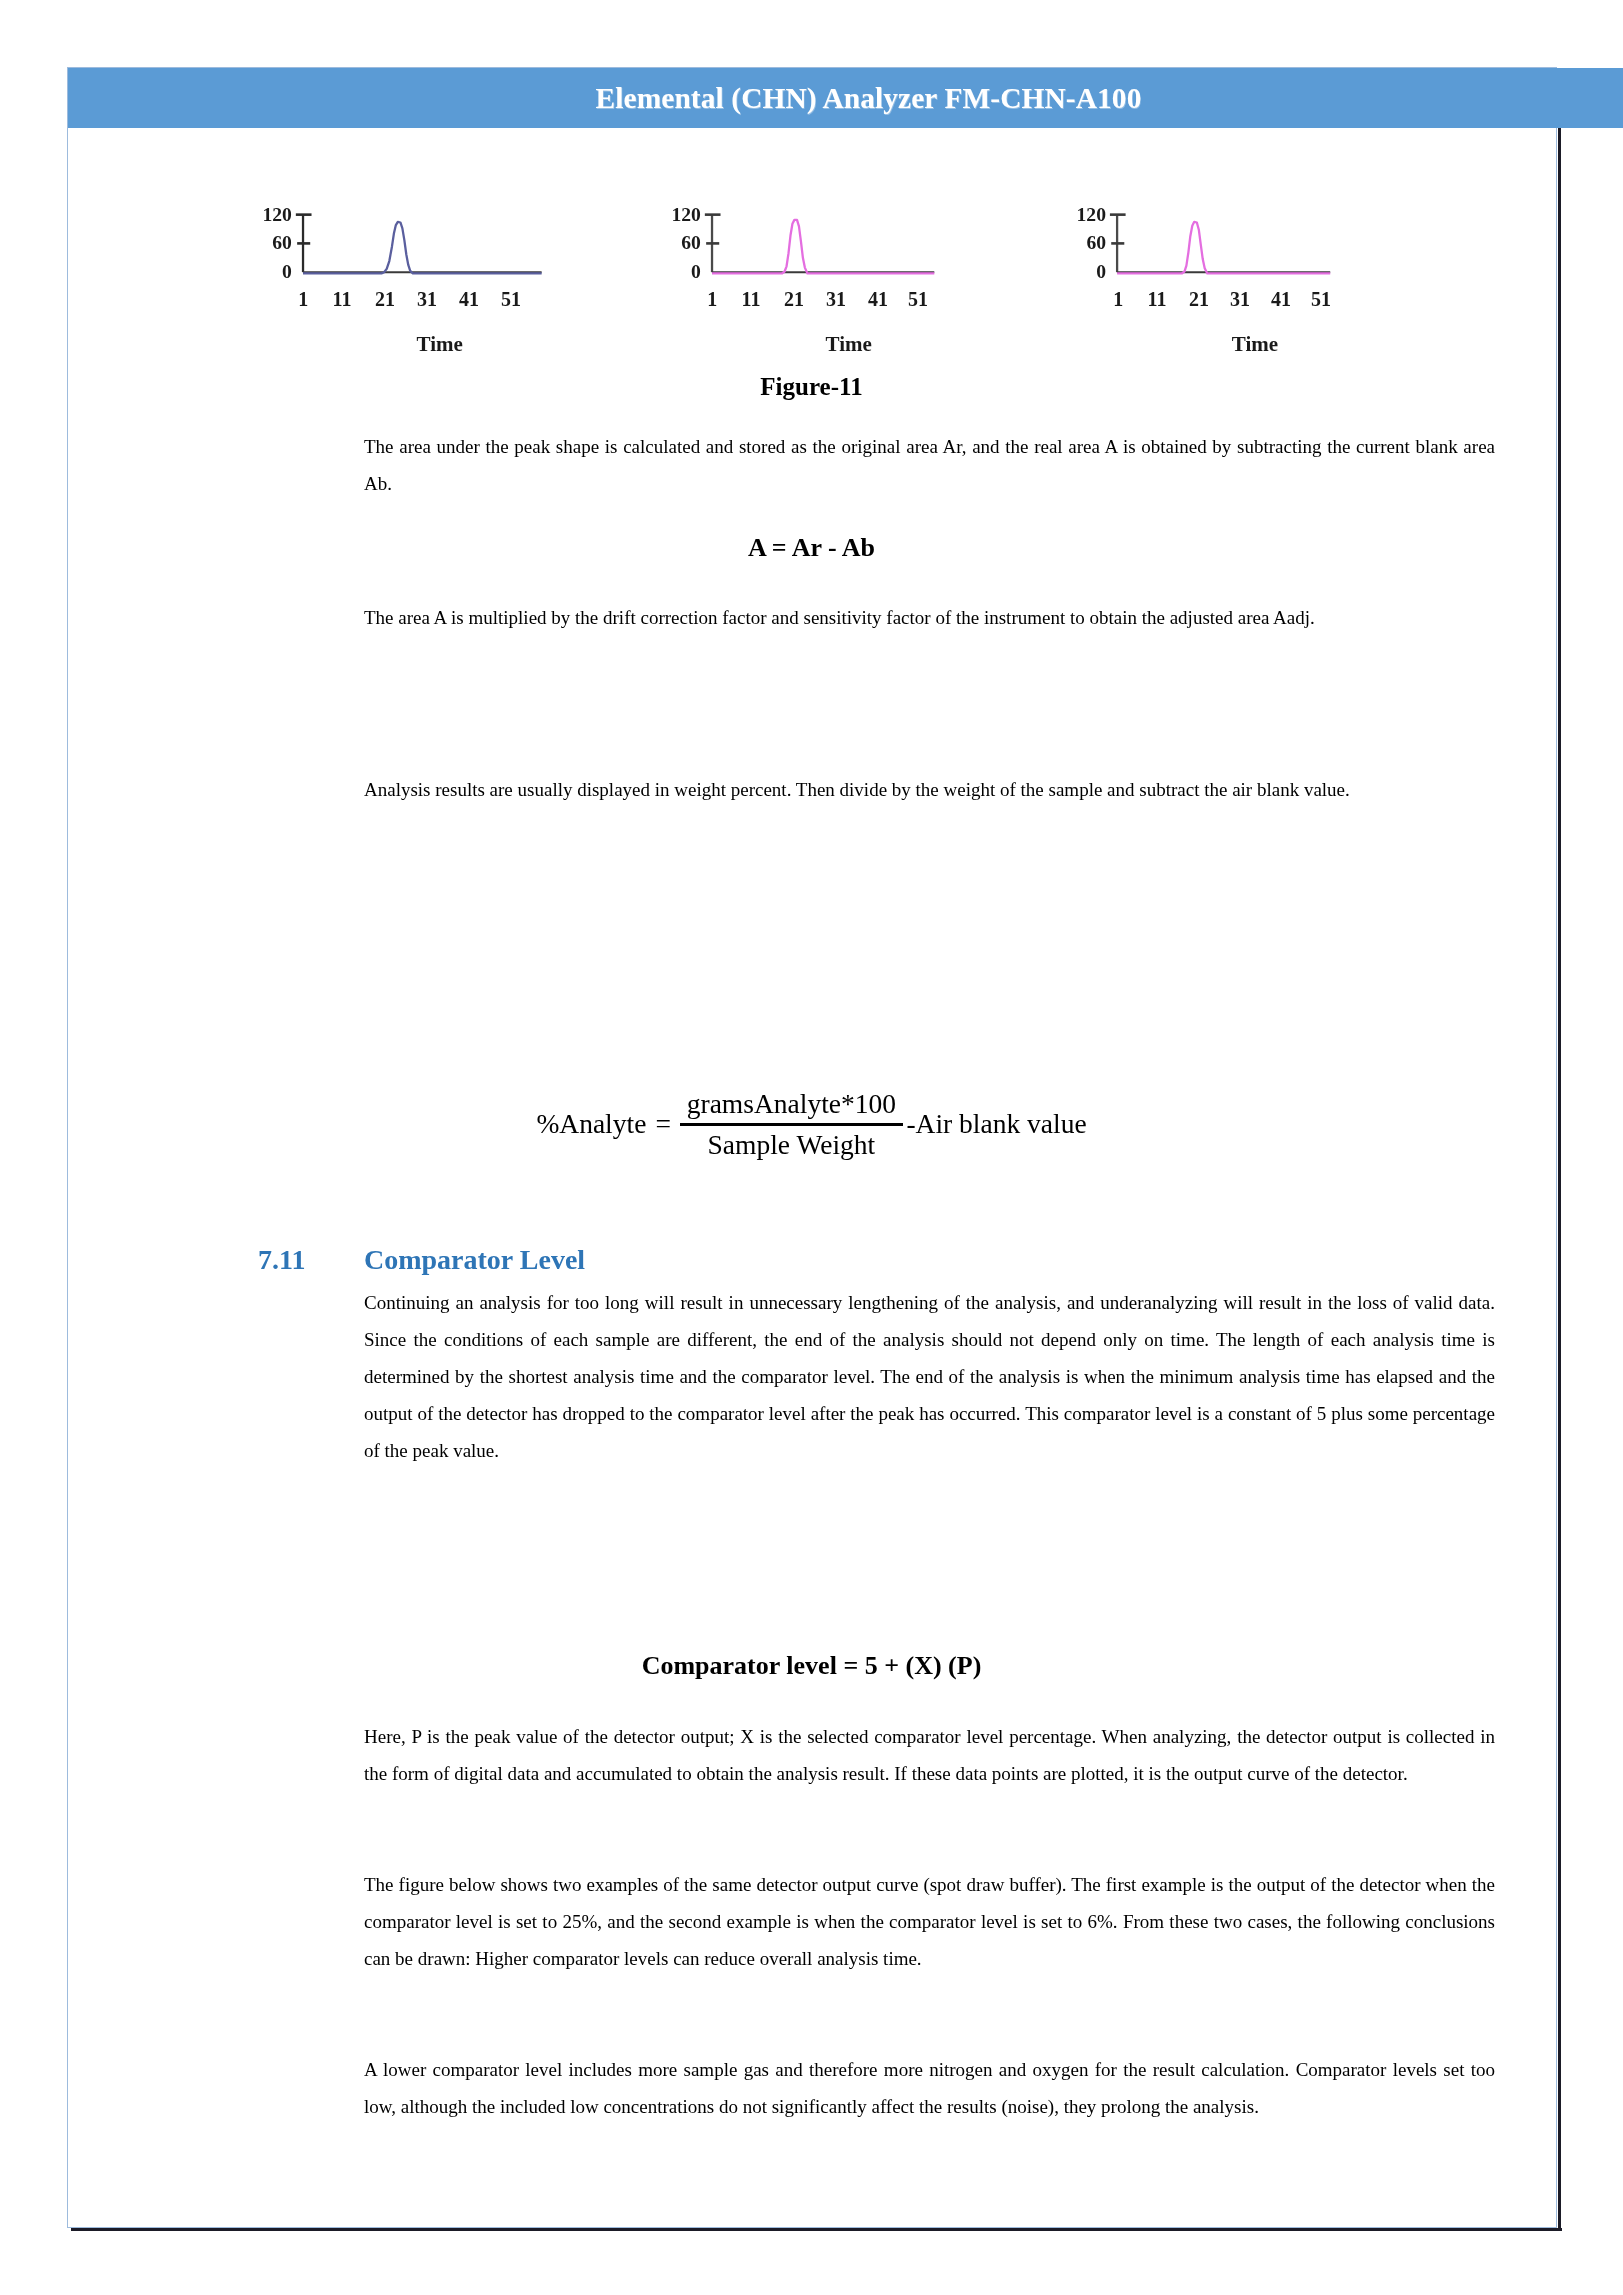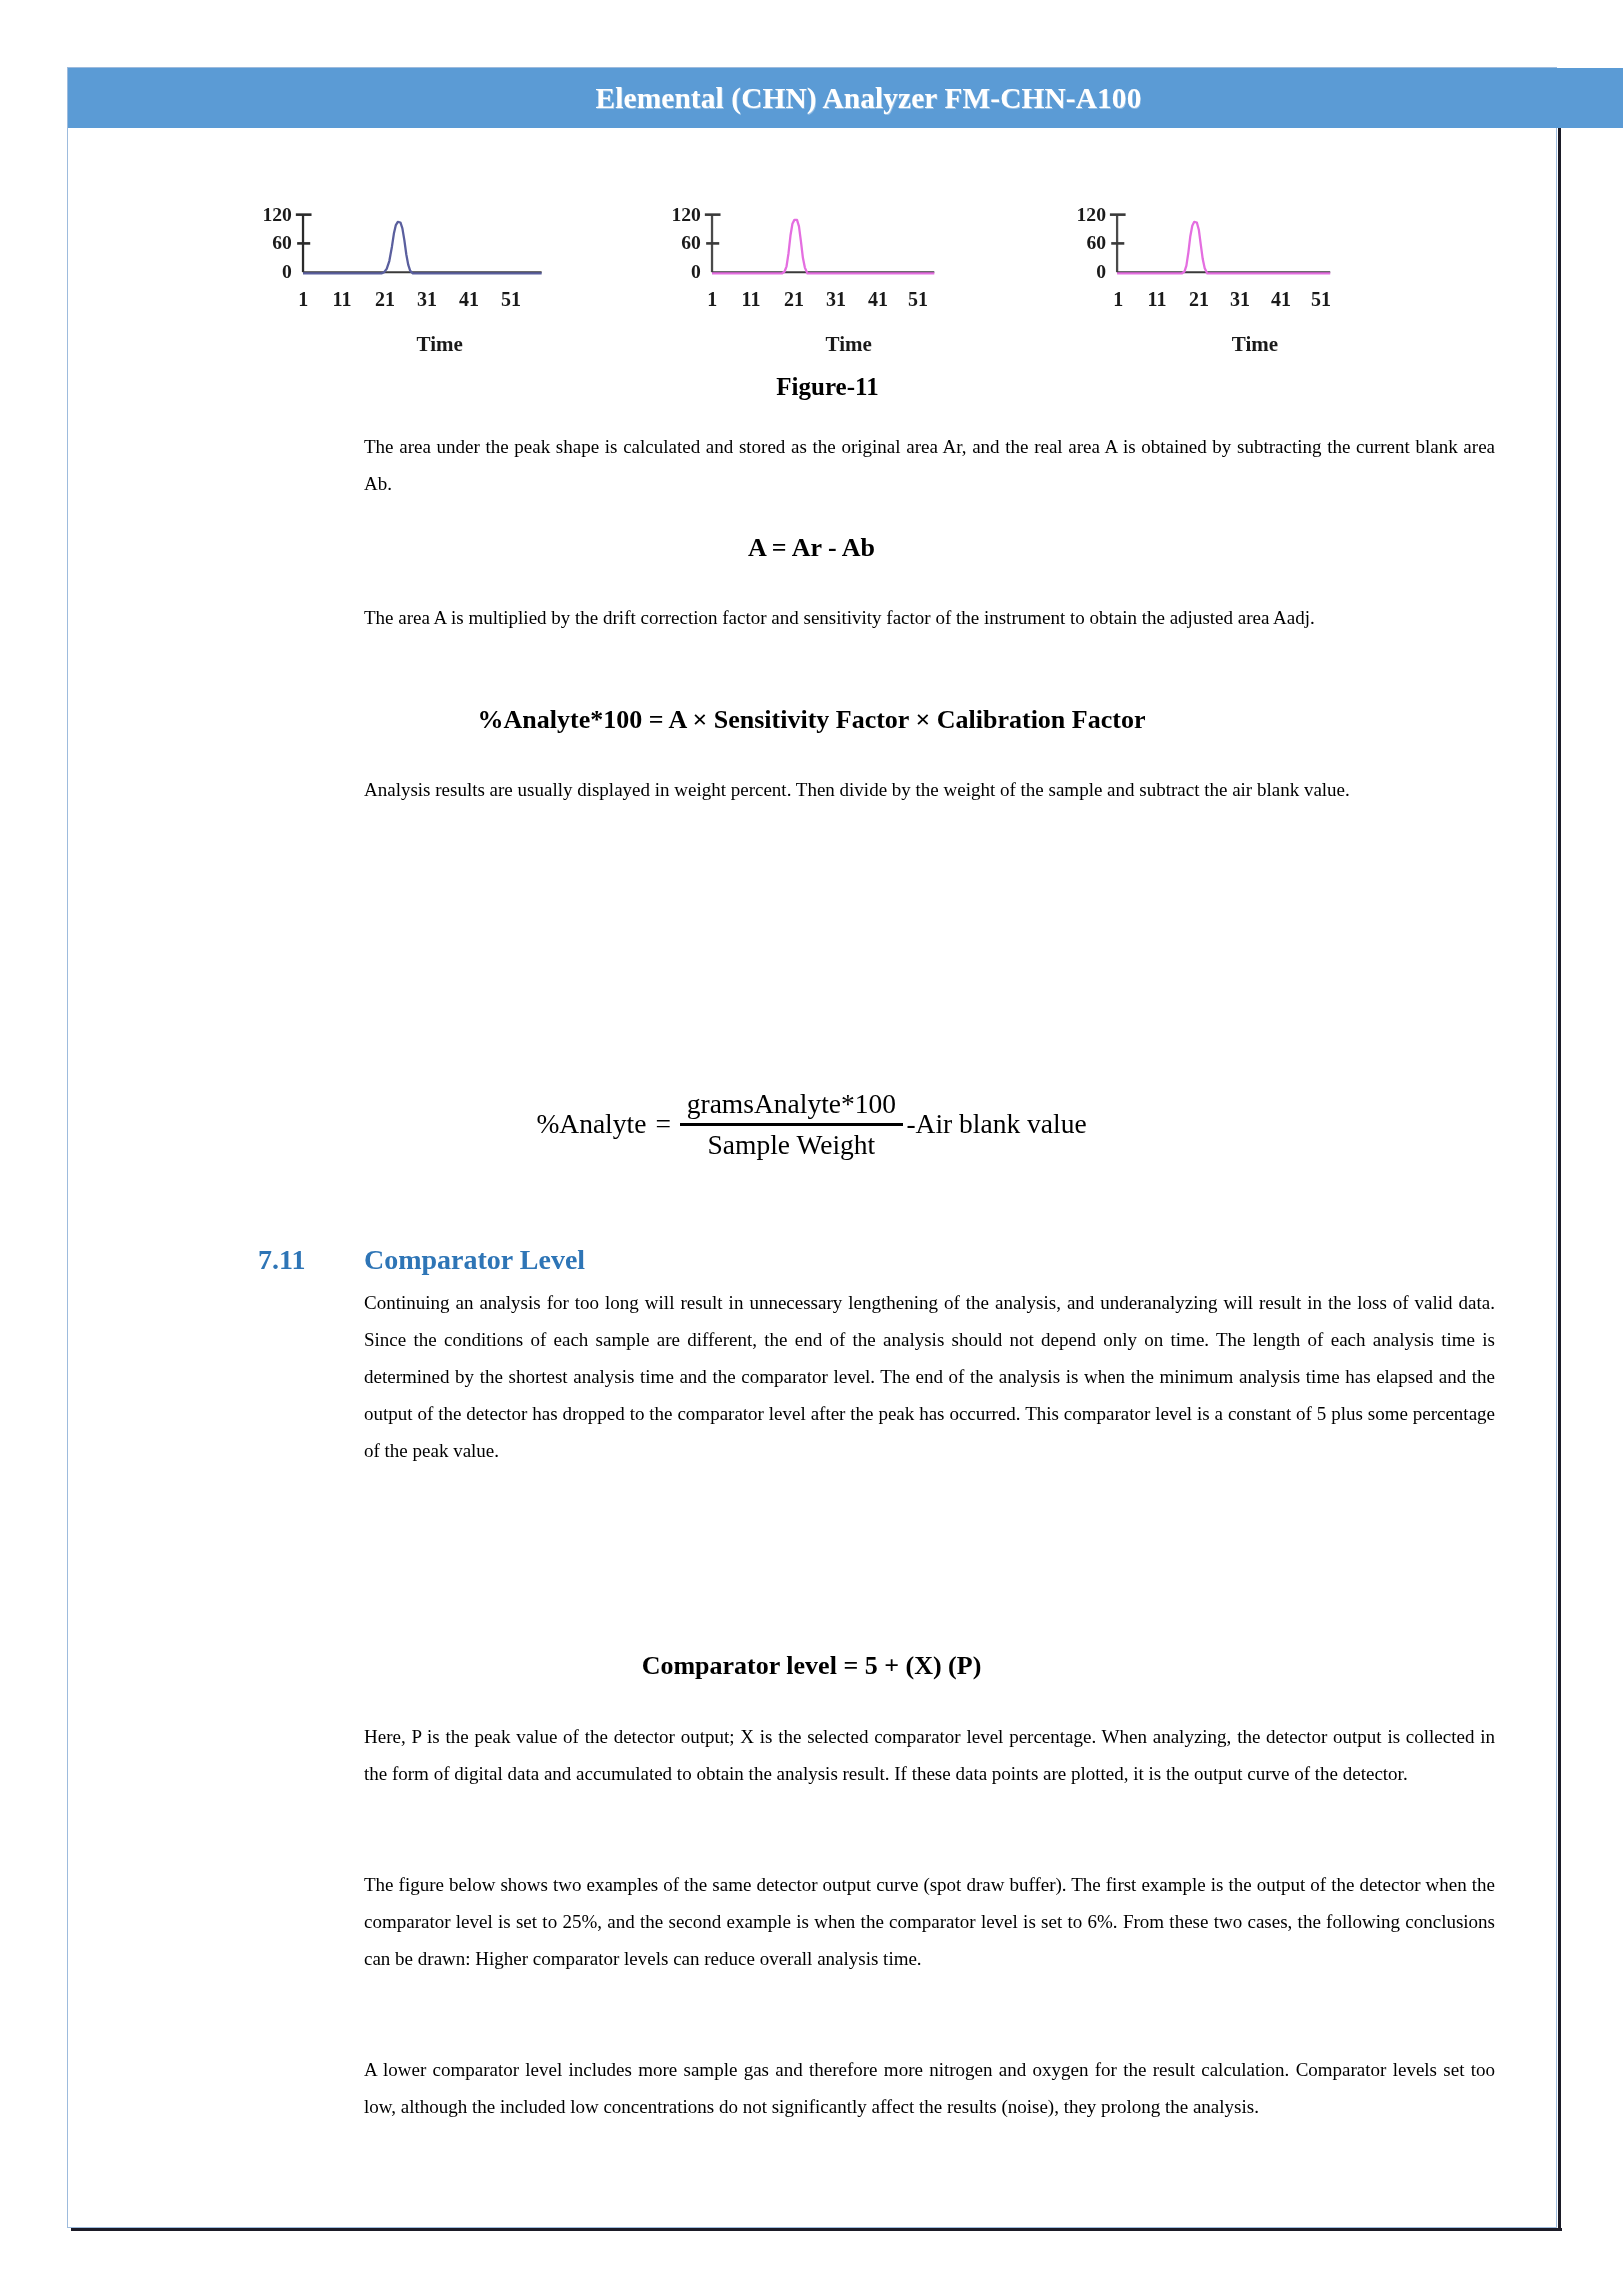--- a/index.html
+++ b/index.html
@@ -112,21 +112,21 @@
     text-align: center;
     font-family: "Liberation Serif", serif;
     font-weight: bold;
     font-size: 21px;
     color: #1a1a1a;
     margin-top: 14.4px;
     margin-left: 18.3px;
   }
   .figure-caption {
     position: absolute;
-    left: 16px;
+    left: 0;
     top: 203px;
     width: 1487px;
     text-align: center;
     font-family: "Liberation Serif", serif;
     font-weight: bold;
     font-size: 25px;
     color: #000000;
   }
 
   
@@ -317,21 +317,20 @@
     </div>
 
     <div class="figure-caption">Figure-11</div>
 
     <div class="para" style="top:258px;">The area under the peak shape is calculated and stored as the original area Ar, and the real area A is obtained by subtracting the current blank area Ab.</div>
 
     <div class="centered-formula" style="top:363px;">A = Ar - Ab</div>
 
     <div class="para" style="top:429px;">The area A is multiplied by the drift correction factor and sensitivity factor of the instrument to obtain the adjusted area Aadj.</div>
 
-    <div class="centered-formula" style="top:535px;">%Analyte*100 = A × Sensitivity Factor × Calibration Factor</div>
 
     <div class="para" style="top:601px;">Analysis results are usually displayed in weight percent. Then divide by the weight of the sample and subtract the air blank value.</div>
 
     <div class="math-block">
       <span class="math-lhs">%Analyte</span>
       <span class="math-eq">=</span>
       <span class="math-frac">
         <span class="math-num">gramsAnalyte*100</span>
         <span class="math-bar"></span>
         <span class="math-den">Sample Weight</span>

